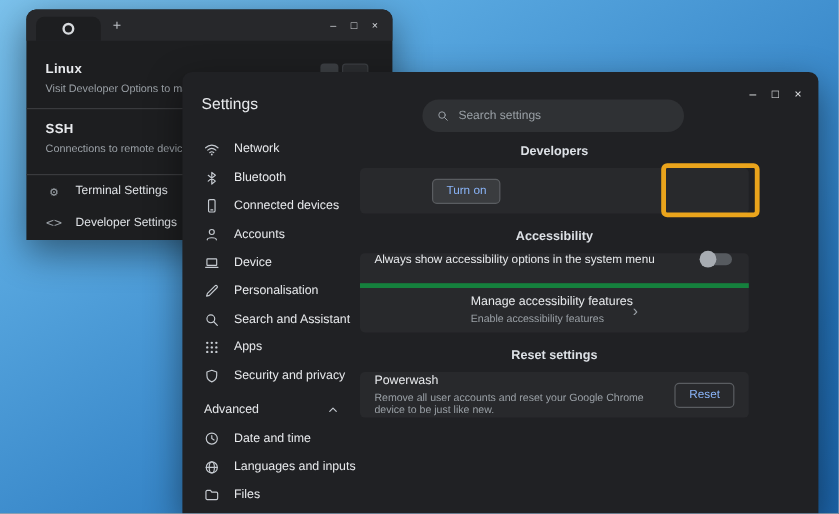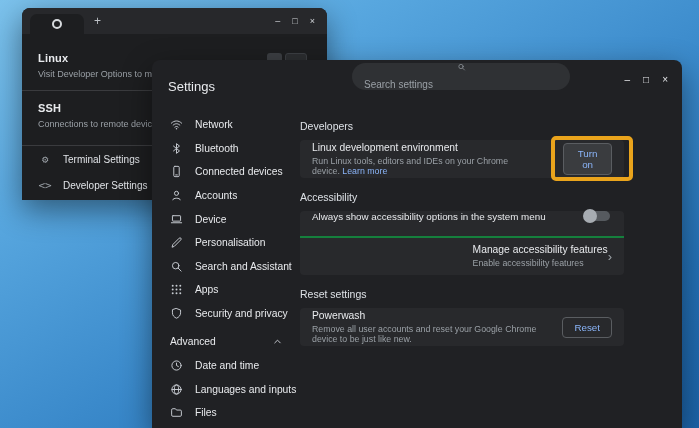--- a/index.html
+++ b/index.html
@@ -33,56 +33,56 @@
   .term-menu { margin-top:16px; border-top:1px solid #3a3b3e; }
   .term-menu-item { display:flex; align-items:center; gap:11px; height:26px; padding:0 16px;
     color:#e0e3e7; font-size:10px; }
   .term-menu-icon { color:#9aa0a6; font-size:11px; width:14px; text-align:center;
     font-family:"DejaVu Sans Mono", monospace; }
 
   
   .settings { left:152px; top:60px; width:530px; height:368px; background:#202124; }
   .settings-header { height:52px; position:relative; }
   .settings-title { position:absolute; left:16px; top:19px; font-size:13px; color:#e8eaed; }
-  .searchbar { position:absolute; left:200px; top:3px; width:218px; height:27px;
-    background:#2f3134; border-radius:14px; display:flex; align-items:center; padding:0 12px; gap:8px;flex-direction:column; }
+  .searchbar { position:absolute; left:200px; top:23px; width:218px; height:27px;
+    background:#2f3134; border-radius:14px; display:flex; align-items:center; padding:0 12px; gap:8px; }
   .searchbar input { background:transparent; border:none; outline:none; color:#bdc1c6;
     font-size:10px; width:100%; font-family:"Liberation Sans", sans-serif; }
   .searchbar input::placeholder { color:#9aa0a6; }
   .settings .win-controls { top:9px; right:14px; height:20px; gap:13px; font-size:10px; color:#e3e5e8; }
 
   .settings-body { display:flex; }
   .sidebar { width:148px; padding-top:1px; }
   .side-item { display:flex; align-items:center; gap:12px; height:23.6px; padding-left:18px;
     color:#e8eaed; font-size:10.3px; font-weight:500; cursor:default; }
   .side-item .lbl { white-space:nowrap; }
   .side-icon { width:13px; height:13px; display:flex; align-items:center; }
   .side-icon svg { width:13px; height:13px; }
   .side-adv { justify-content:space-between; padding-right:16px; margin-top:4px; margin-bottom:1px; }
   .side-adv .left { display:flex; align-items:center; gap:12px; }
 
   .content { flex:1; padding:4px 58px 0 0; }
-  .sec-heading { font-size:10.5px; color:#dde1e6; font-weight:400; margin:4px 0 8px 0; }
+  .sec-heading { font-size:10.5px; color:#dde1e6; font-weight:700; margin:4px 0 8px 0;text-align:center; }
   .sec-heading.gap { margin-top:13px; }
   .card { background:#28292c; border-radius:4px; }
   .dev-card, .reset-card { display:flex; align-items:center; justify-content:space-between;
     padding:6px 12px; height:38px; position:relative; }
   .row-title { font-size:10.3px; color:#e8eaed; }
   .row-sub { font-size:8.8px; color:#9aa0a6; margin-top:3px; }
   .link { color:#8ab4f8; cursor:pointer; }
   .btn { font-size:9.8px; color:#8ab4f8; background:transparent; border:1px solid #5a5d61;
     border-radius:4px; padding:4px 11px; font-family:"Liberation Sans", sans-serif; cursor:pointer; }
   .btn.turnon { background:#3a3c3f; position:relative; z-index:2;margin-left:48px; }
   .highlight { position:absolute; right:-9px; top:-4px; width:82px; height:45px;
     border:4px solid #eaa41c; border-radius:5px; pointer-events:none; z-index:3; }
   .acc-row1 { display:flex; justify-content:space-between;
     padding:0 12px; height:25px; }
   .acc-row1 .row-title { font-size:9.8px; }
-  .acc-row2 { border-top:2px solid #15803d; padding:6px 12px 7px; display:flex;
-    justify-content:flex-end; align-items:center; }
+  .acc-row2 { border-top:4px solid #15803d; padding:6px 12px 7px; display:flex;
+    justify-content:center; align-items:center; }
   .chev-right { font-size:13px; color:#9aa0a6; line-height:1; }
   .toggle { width:26px; height:10px; background:#565a5f; border-radius:5px; position:relative;
     margin-right:2px; cursor:pointer; }
   .toggle::after { content:""; position:absolute; left:-1px; top:-2px; width:14px; height:14px;
     border-radius:50%; background:#a7acb2; }
   svg.icon { stroke:#c6cbd1; stroke-width:1.8; fill:none; stroke-linecap:round; stroke-linejoin:round; }
   svg.sicon { stroke:#9aa0a6; stroke-width:2; fill:none; stroke-linecap:round; }
 </style>
 </head>
 <body>
@@ -275,24 +275,20 @@
                 <path d="M3 7a2 2 0 0 1 2-2h5l2 2.5h7a2 2 0 0 1 2 2V17a2 2 0 0 1-2 2H5a2 2 0 0 1-2-2z"></path>
               </svg>
           </span>
             <span class="lbl">Files</span>
         </div>
       </nav>
 
       <main class="content">
         <div class="sec-heading">Developers</div>
         <div class="card dev-card">
-          <div>
-            <div class="row-title">Linux development environment</div>
-            <div class="row-sub"><span>Run Linux tools, editors and IDEs on your Chrome device. </span><span class="link">Learn more</span></div>
-          </div>
           <button class="btn turnon">Turn on</button>
           <div class="highlight"></div>
         </div>
 
         <div class="sec-heading gap">Accessibility</div>
         <div class="card">
           <div class="acc-row1">
             <div class="row-title">Always show accessibility options in the system menu</div>
             <div class="toggle"></div>
           </div>

